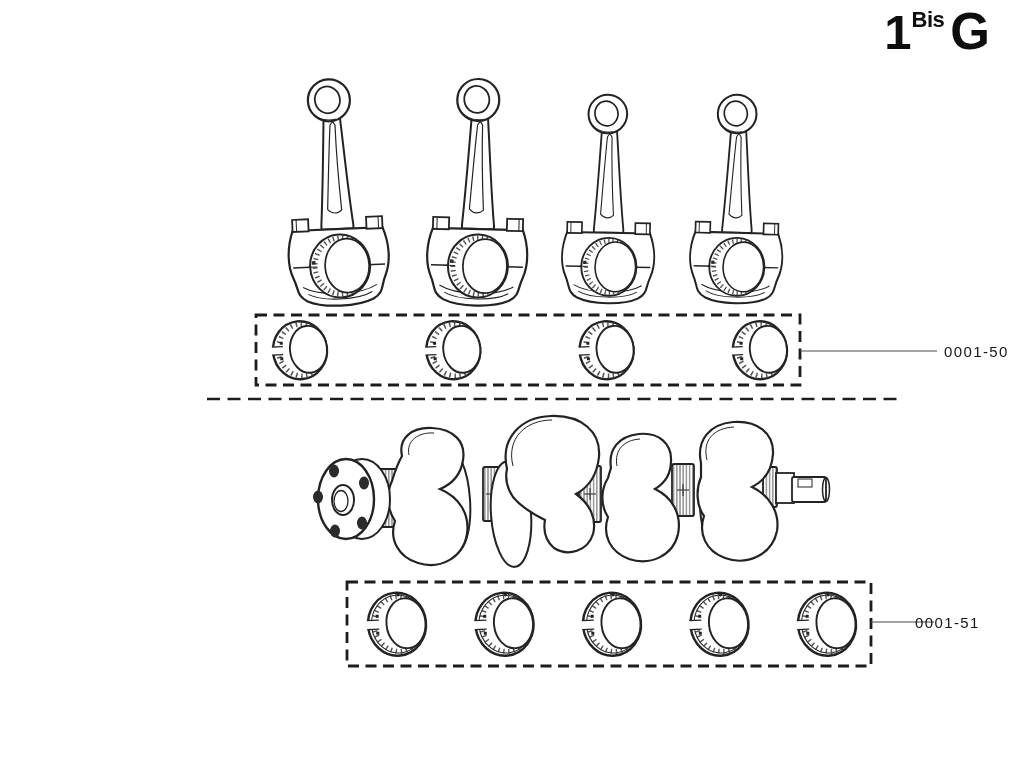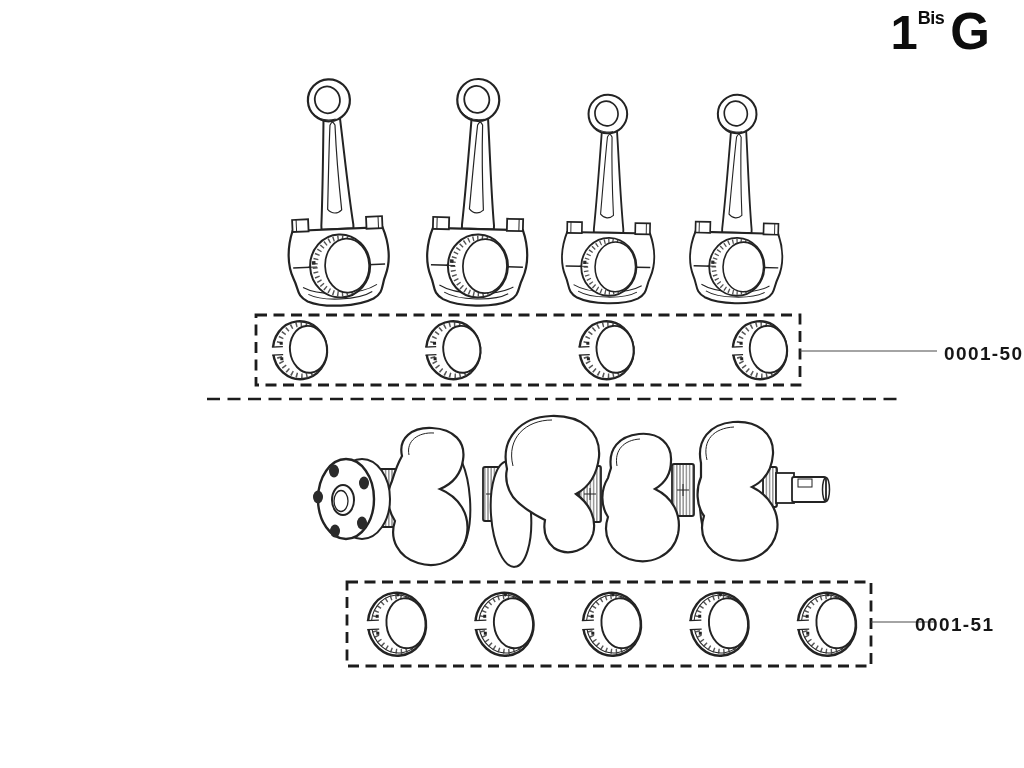--- a/index.html
+++ b/index.html
@@ -16,26 +16,26 @@
     overflow:hidden;
   }
   svg{display:block;color:var(--ink);}
   .plate-code{
     position:absolute;top:8px;right:34px;
     color:#0d0d0d;white-space:nowrap;
     display:flex;align-items:flex-start;line-height:1;
     user-select:none;
   }
   .pc-1{font-size:49px;font-weight:900;letter-spacing:-1px;}
-  .pc-bis{font-size:18px;font-weight:900;margin-left:1px;margin-top:1px;letter-spacing:-0.5px;text-align:center;}
+  .pc-bis{font-size:22px;font-weight:900;margin-left:1px;margin-top:1px;letter-spacing:-0.5px;text-align:center;}
   .pc-g{font-size:51px;font-weight:900;margin-left:6px;margin-top:-2px;}
   .callout{
     position:absolute;
-    font-size:19px;letter-spacing:1.4px;
-    color:#161616;font-weight:700;white-space:nowrap;
+    font-size:15px;letter-spacing:1.4px;
+    color:#161616;font-weight:400;white-space:nowrap;
   }
   #callout-50{left:944px;top:343px;}
   #callout-51{left:915px;top:614px;}
 </style>
 </head>
 <body>
 
 <div class="page">
 
   <div class="plate-code">

